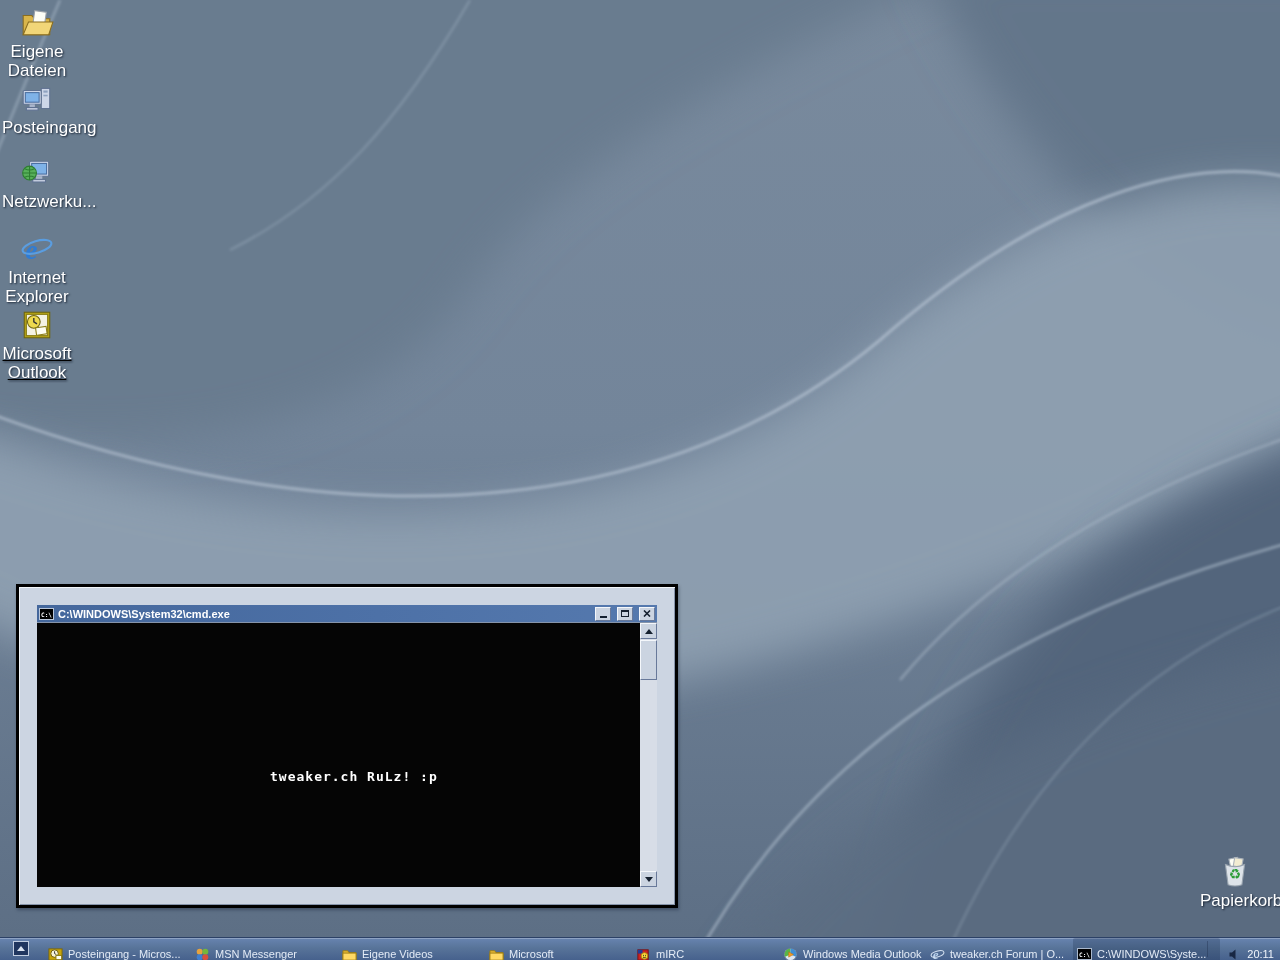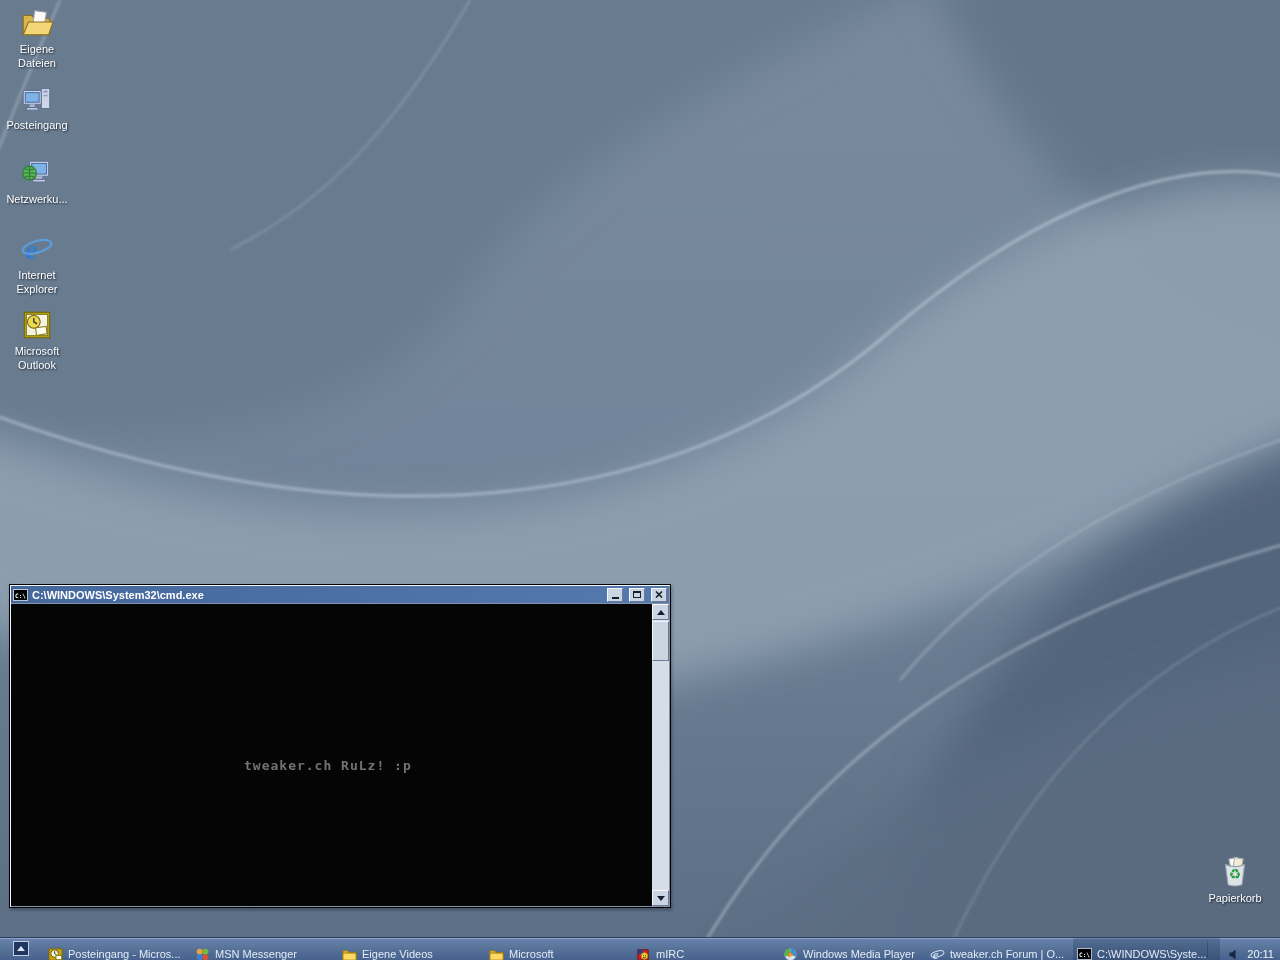--- a/index.html
+++ b/index.html
@@ -7,36 +7,36 @@
     width:1280px;height:960px;overflow:hidden;position:relative;
     font-family:"Liberation Sans",sans-serif;background:#6e8094;
     -webkit-font-smoothing:antialiased;
   }
   .wallpaper{position:absolute;left:0;top:0;width:1280px;height:960px;display:block;}
 
   
   .desk-icon{position:absolute;width:70px;text-align:center;cursor:default;}
   .desk-icon .ico{width:34px;height:34px;margin:0 auto 2px;display:block;}
   .desk-icon .lbl{
-    color:#fff;font-size:11px;line-height:14px;
+    color:#fff;font-size:17px;line-height:19px;
     text-shadow:1px 1px 2px rgba(10,20,35,.85);
   }
   #di-0{left:2px;top:6px;}
   #di-1{left:2px;top:82px;}
   #di-2{left:2px;top:156px;}
   #di-3{left:2px;top:232px;}
-  #di-4{left:2px;top:308px;}
+  #di-4{left:2px;top:308px;text-decoration:underline;}
   #di-bin{left:1200px;top:855px;}
 
   
   .cmd-window{
-    position:absolute;left:9px;top:584px;width:662px;height:324px;
-    background:#ccd5e2;border:1px solid #000000;box-sizing:border-box;
+    position:absolute;left:16px;top:584px;width:662px;height:324px;
+    background:#ccd5e2;border:3px solid #000000;box-sizing:border-box;
     box-shadow:inset 1px 1px 0 #f2f6fa, inset -1px -1px 0 #8694aa, 1px 2px 3px rgba(10,20,40,.35);
-    padding:1px;
+    padding:18px;
   }
   .titlebar{
     height:17px;background:linear-gradient(90deg,#44679c 0%,#4d71a7 55%,#5579ae 100%);
     display:flex;align-items:center;padding:0 2px;gap:4px;box-sizing:border-box;
   }
   .cmd-ico{
     width:15px;height:12px;background:#000;color:#fff;flex:0 0 auto;
     font:bold 6px "DejaVu Sans Mono",monospace;line-height:12px;text-align:center;
     border:1px solid #b9c6d8;box-sizing:border-box;
   }
@@ -46,22 +46,22 @@
     border:1px solid;border-color:#f4f7fb #68799a #68799a #f4f7fb;
     display:flex;align-items:center;justify-content:center;margin-left:2px;box-sizing:border-box;
   }
   .g-min{width:7px;height:2px;background:#15202f;margin-top:7px;}
   .g-max{width:8px;height:7px;border:1px solid #15202f;border-top-width:2px;box-sizing:border-box;}
   .cmd-body{
     position:relative;height:calc(100% - 17px);background:#050505;overflow:hidden;
     border-top:1px solid #8694aa;box-sizing:border-box;
   }
   .cmd-text{
-    position:absolute;left:233px;top:146px;color:#737373;
-    font:bold 13px "DejaVu Sans Mono",monospace;letter-spacing:1px;white-space:pre;margin-top:8px;
+    position:absolute;left:233px;top:146px;color:#ffffff;
+    font:bold 13px "DejaVu Sans Mono",monospace;letter-spacing:1px;white-space:pre;
   }
   .scrollbar{position:absolute;right:0;top:0;bottom:0;width:17px;background:#d7dde7;}
   .sb-btn{
     position:absolute;left:0;right:0;height:16px;background:#cbd4e1;
     border:1px solid;border-color:#f4f7fb #68799a #68799a #f4f7fb;box-sizing:border-box;
     display:flex;align-items:center;justify-content:center;
   }
   .sb-up{top:0;} .sb-down{bottom:0;}
   .tri-up{width:0;height:0;border-left:4px solid transparent;border-right:4px solid transparent;border-bottom:5px solid #15202f;}
   .tri-down{width:0;height:0;border-left:4px solid transparent;border-right:4px solid transparent;border-top:5px solid #15202f;}
@@ -275,21 +275,21 @@
       </svg>
       <span>mIRC</span>
     </div>
     <div class="task-btn">
       <svg class="tb-ico" viewBox="0 0 16 16">
         <circle cx="8" cy="8" r="6.5" fill="#dce6f2" stroke="#6a7a94"></circle>
         <path d="M2.2 10.5 A6.5 6.5 0 0 1 8 1.5 L8 8 Z" fill="#58b447"></path>
         <path d="M8 1.5 A6.5 6.5 0 0 1 13.8 10.5 L8 8 Z" fill="#3f8fd6"></path>
         <path d="M6 5.2 l5.2 2.8 -5.2 2.8 Z" fill="#f09a28" stroke="#b56e10" stroke-width="0.5"></path>
       </svg>
-      <span>Windows Media Player</span>
+      <span>Windows Media Outlook</span>
     </div>
     <div class="task-btn">
       <svg class="tb-ico" viewBox="0 0 16 16">
         <text x="3" y="13" font-family="Liberation Serif,serif" font-style="italic" font-weight="bold" font-size="14" fill="#bcd4ee">e</text>
         <ellipse cx="8" cy="7.5" rx="7" ry="3" fill="none" stroke="#d5e2f2" stroke-width="1.1" transform="rotate(-16 8 7.5)"></ellipse>
       </svg>
       <span>tweaker.ch Forum | O...</span>
     </div>
     <div class="task-btn active">
       <span class="cmd-mini">C:\</span>

